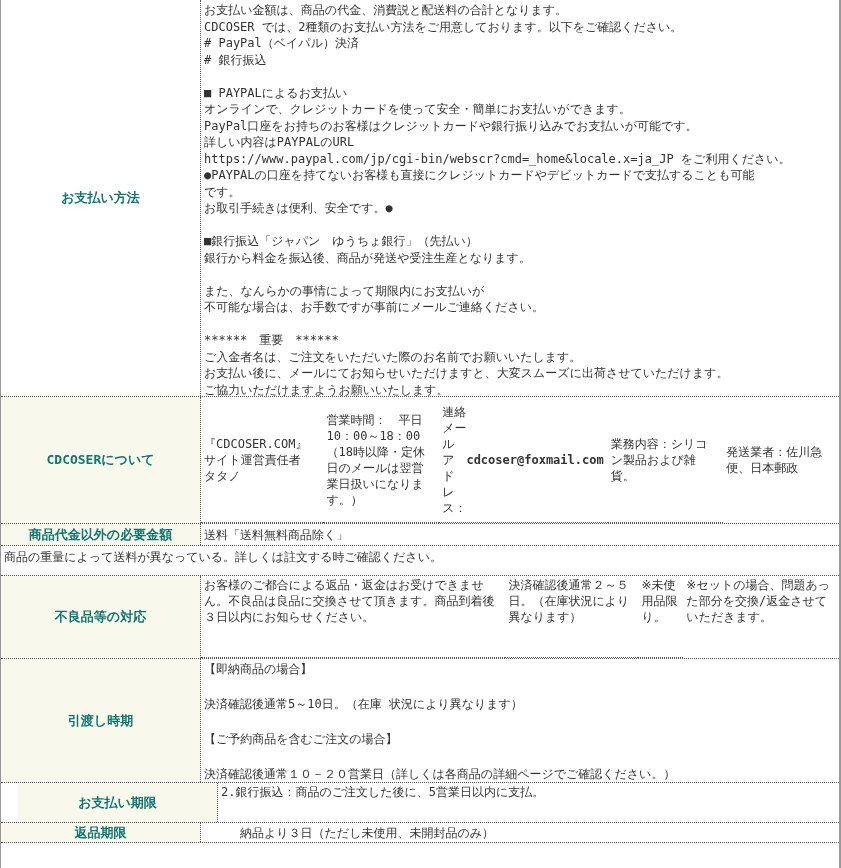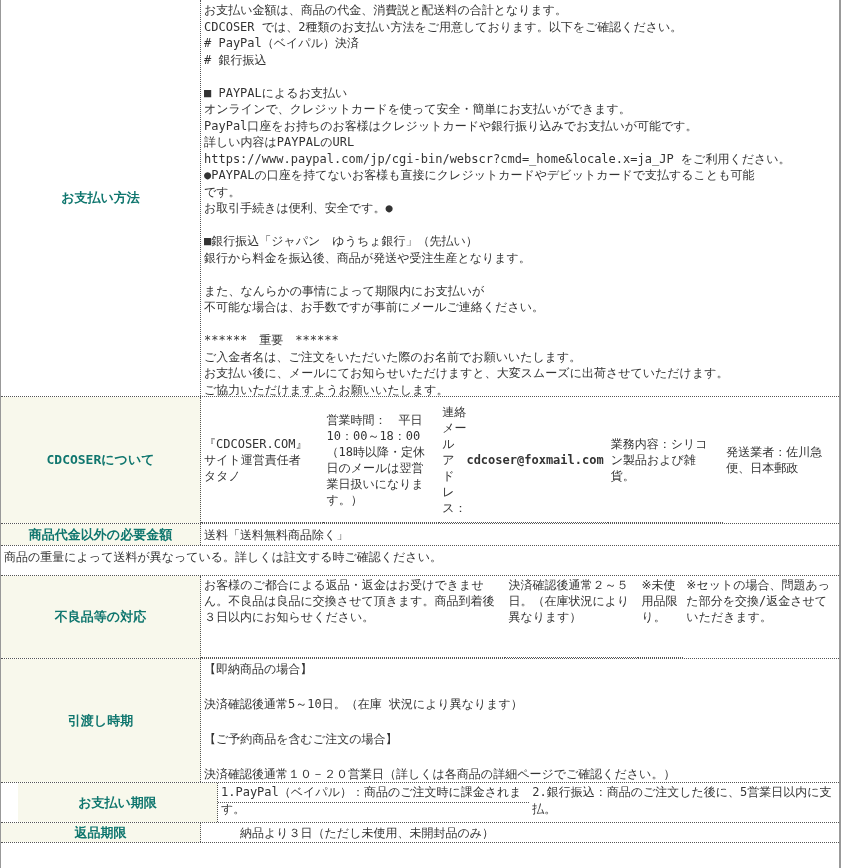--- a/index.html
+++ b/index.html
@@ -165,21 +165,20 @@
 【ご予約商品を含むご注文の場合】
 
 決済確認後通常１０－２０営業日（詳しくは各商品の詳細ページでご確認ください。）</div>
   </div>
 
   <div class="row r7">
     <div class="hd">
       <span>お支払い期限</span>
     </div>
     <div class="bd subcol">
-      <div class="sub sub-p">1.PayPal（ベイパル）：商品のご注文時に課金されます。</div>
       <div class="sub sub-p">2.銀行振込：商品のご注文した後に、5営業日以内に支払。</div>
     </div>
   </div>
 
   <div class="row r8">
     <div class="hd">
       <span>返品期限</span>
     </div>
     <div class="bd single" style="padding-top:2px;">納品より３日（ただし未使用、未開封品のみ）</div>
   </div>

